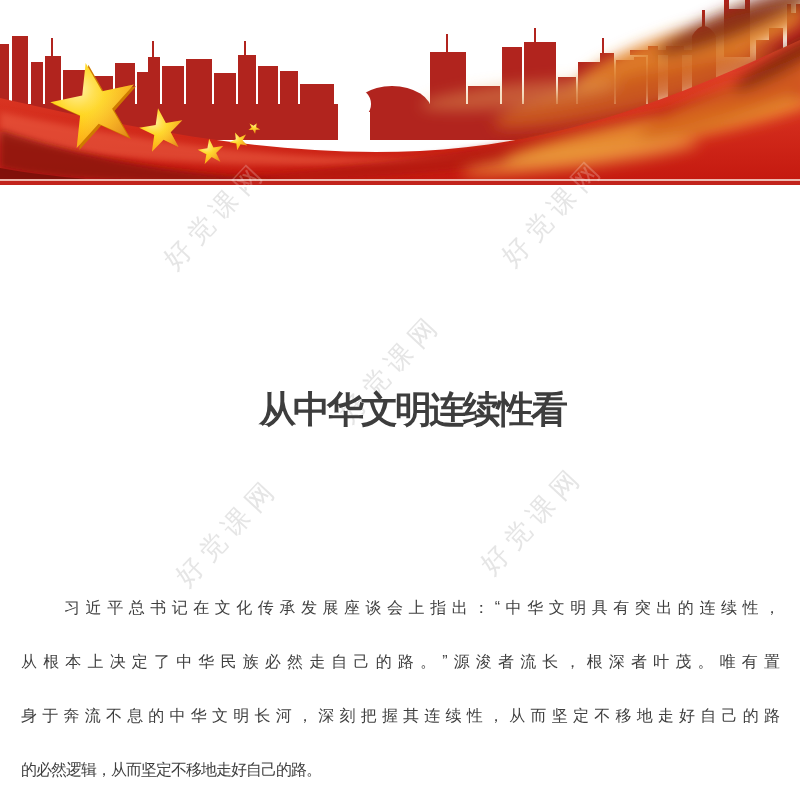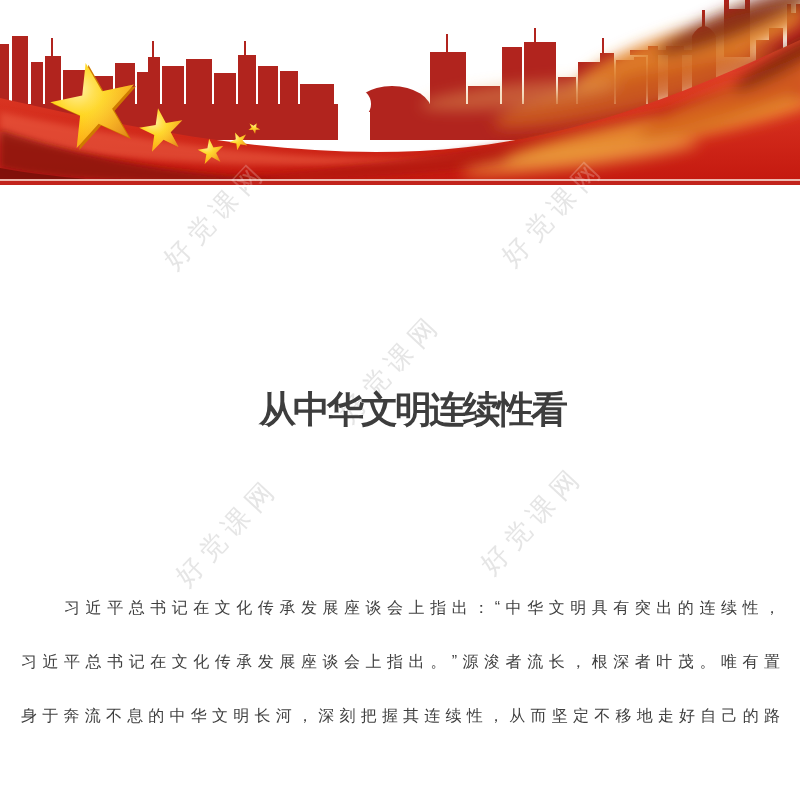--- a/index.html
+++ b/index.html
@@ -182,17 +182,18 @@
       <span class="wm-tile" style="left: 215px; top: 215px;">好党课网</span>
       <span class="wm-tile" style="left: 553px; top: 212px;">好党课网</span>
     </div>
 
   <div class="title-block">
     <div>从中华文明连续性看</div>
   </div>
 
   <div class="body-block">
     <div class="body-line justify-full">　　习近平总书记在文化传承发展座谈会上指出：“中华文明具有突出的连续性，</div>
-    <div class="body-line justify-full">习近平总书记在文化传承发展座谈会上指出。”源浚者流长，根深者叶茂。唯有置</div>
+    <div class="body-line justify-full">从根本上决定了中华民族必然走自己的路。”源浚者流长，根深者叶茂。唯有置</div>
     <div class="body-line justify-full">身于奔流不息的中华文明长河，深刻把握其连续性，从而坚定不移地走好自己的路</div>
+    <div class="body-line last">的必然逻辑，从而坚定不移地走好自己的路。</div>
   </div>
 
 </div>
 
 </body></html>

